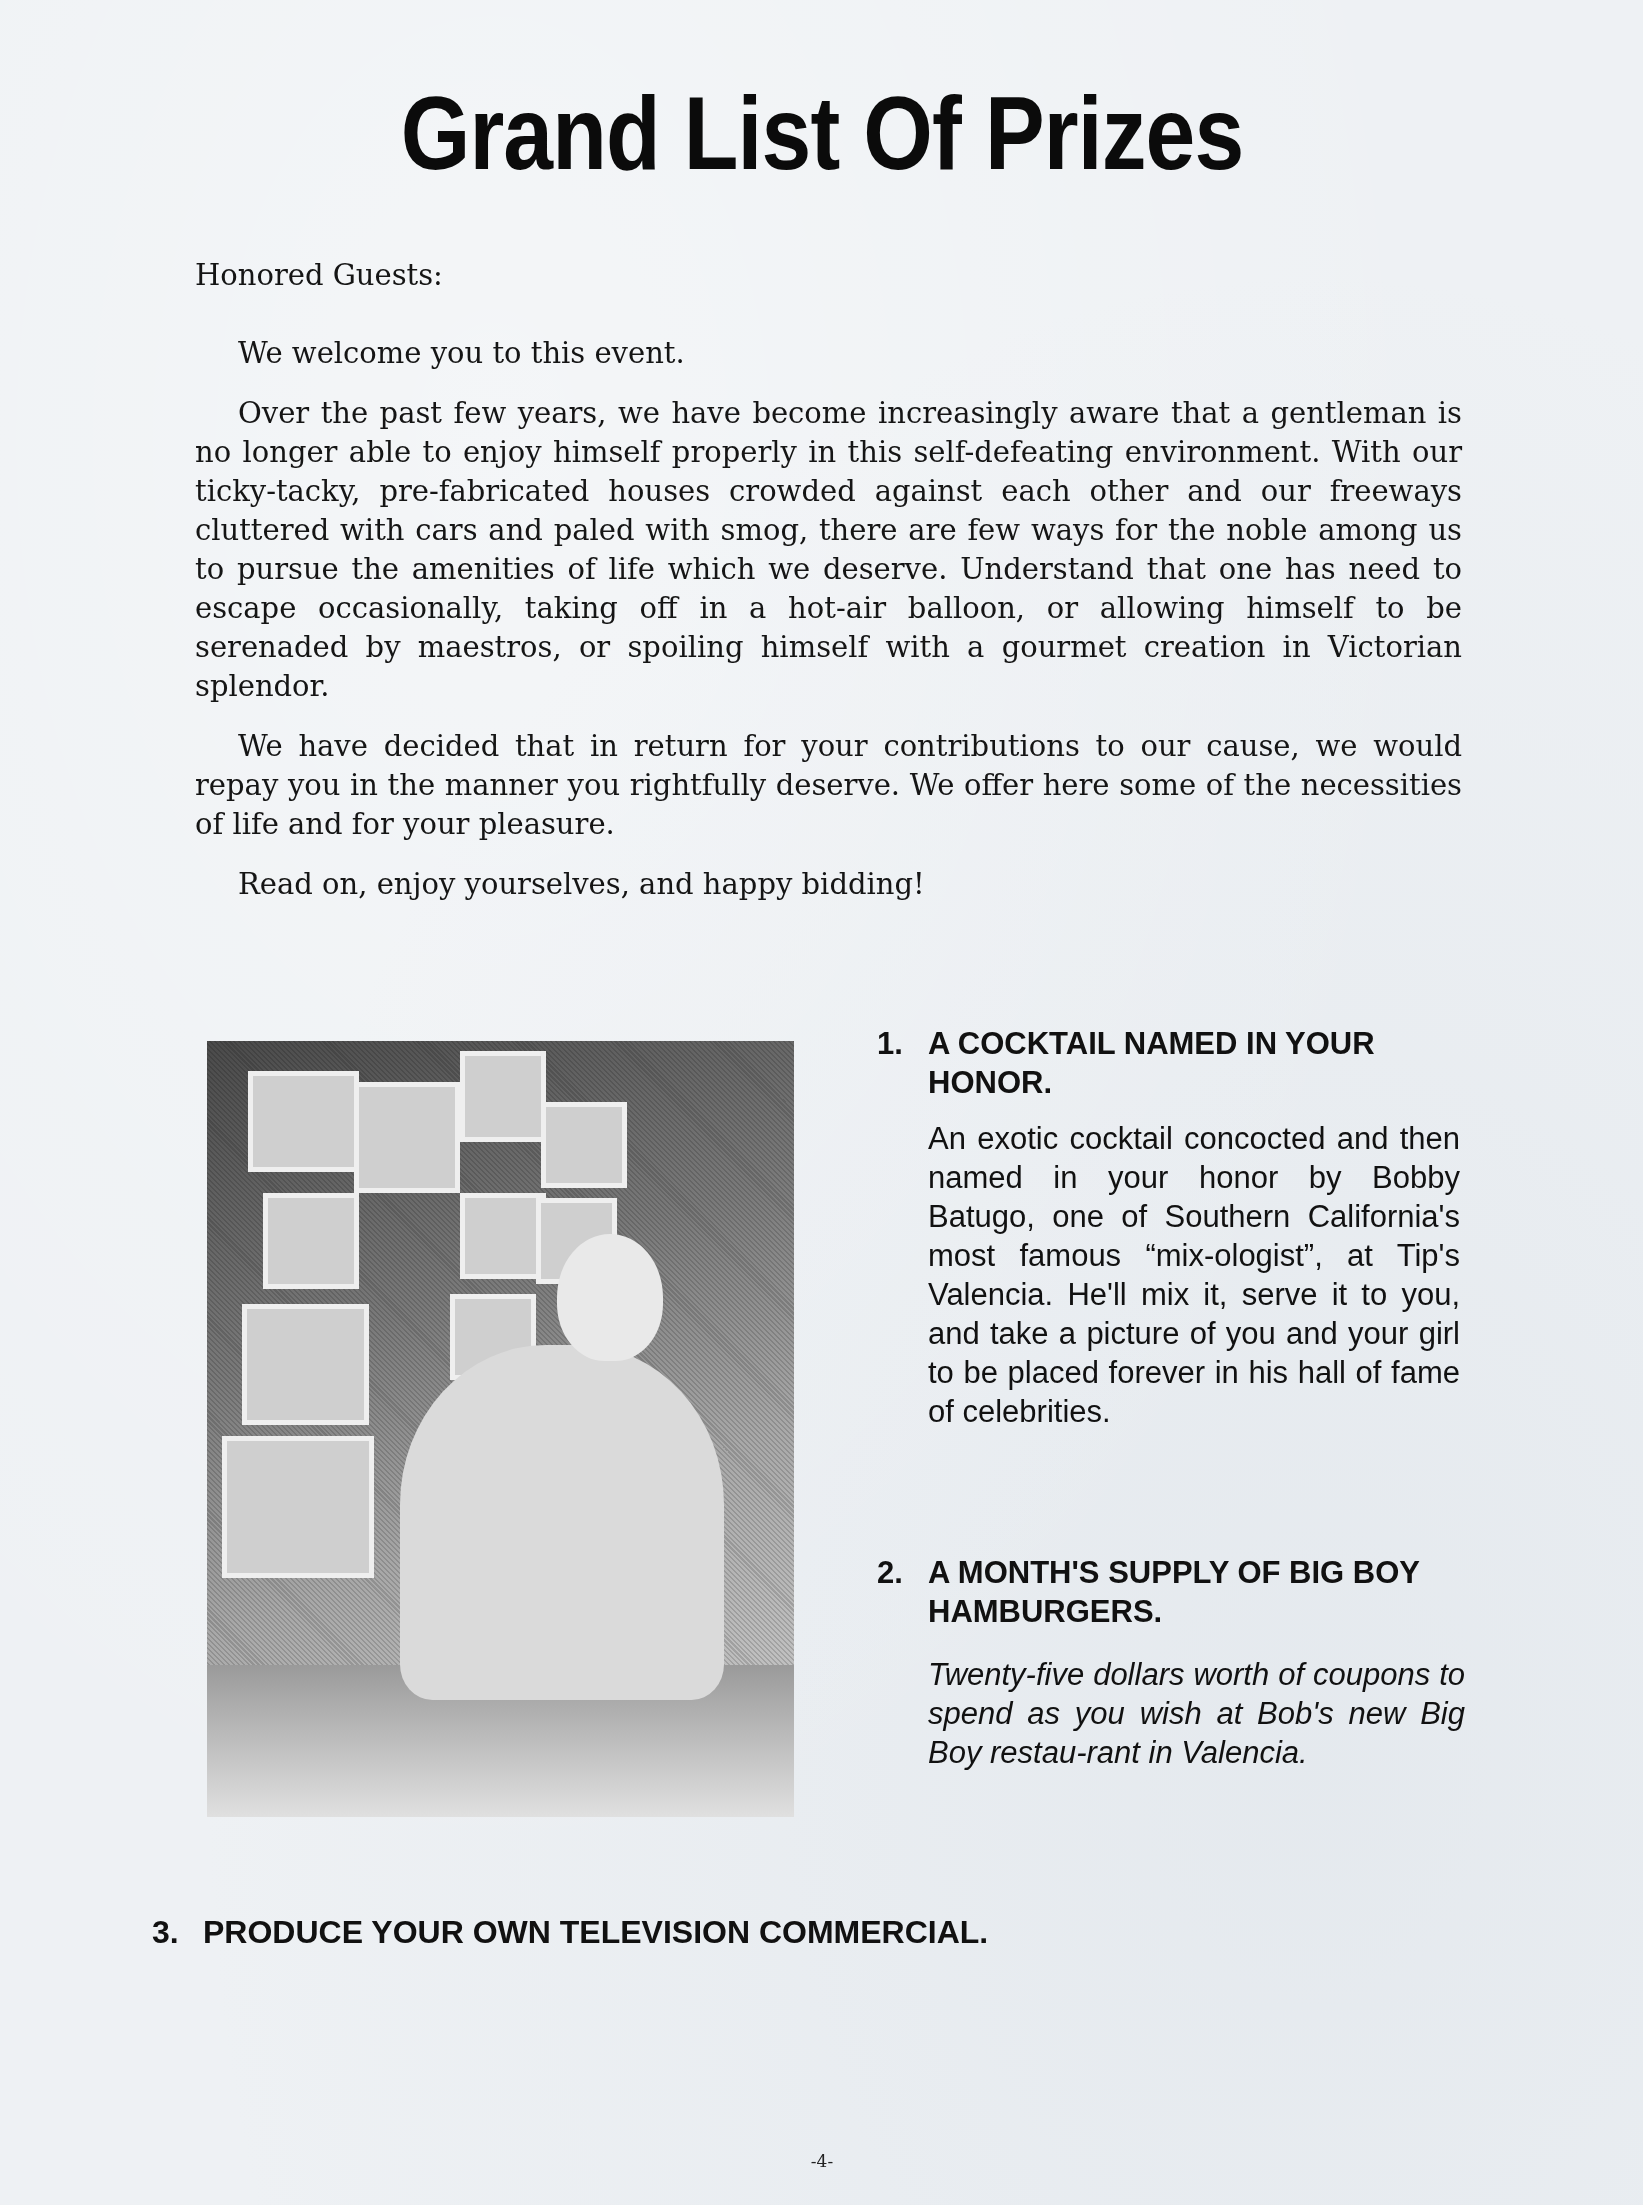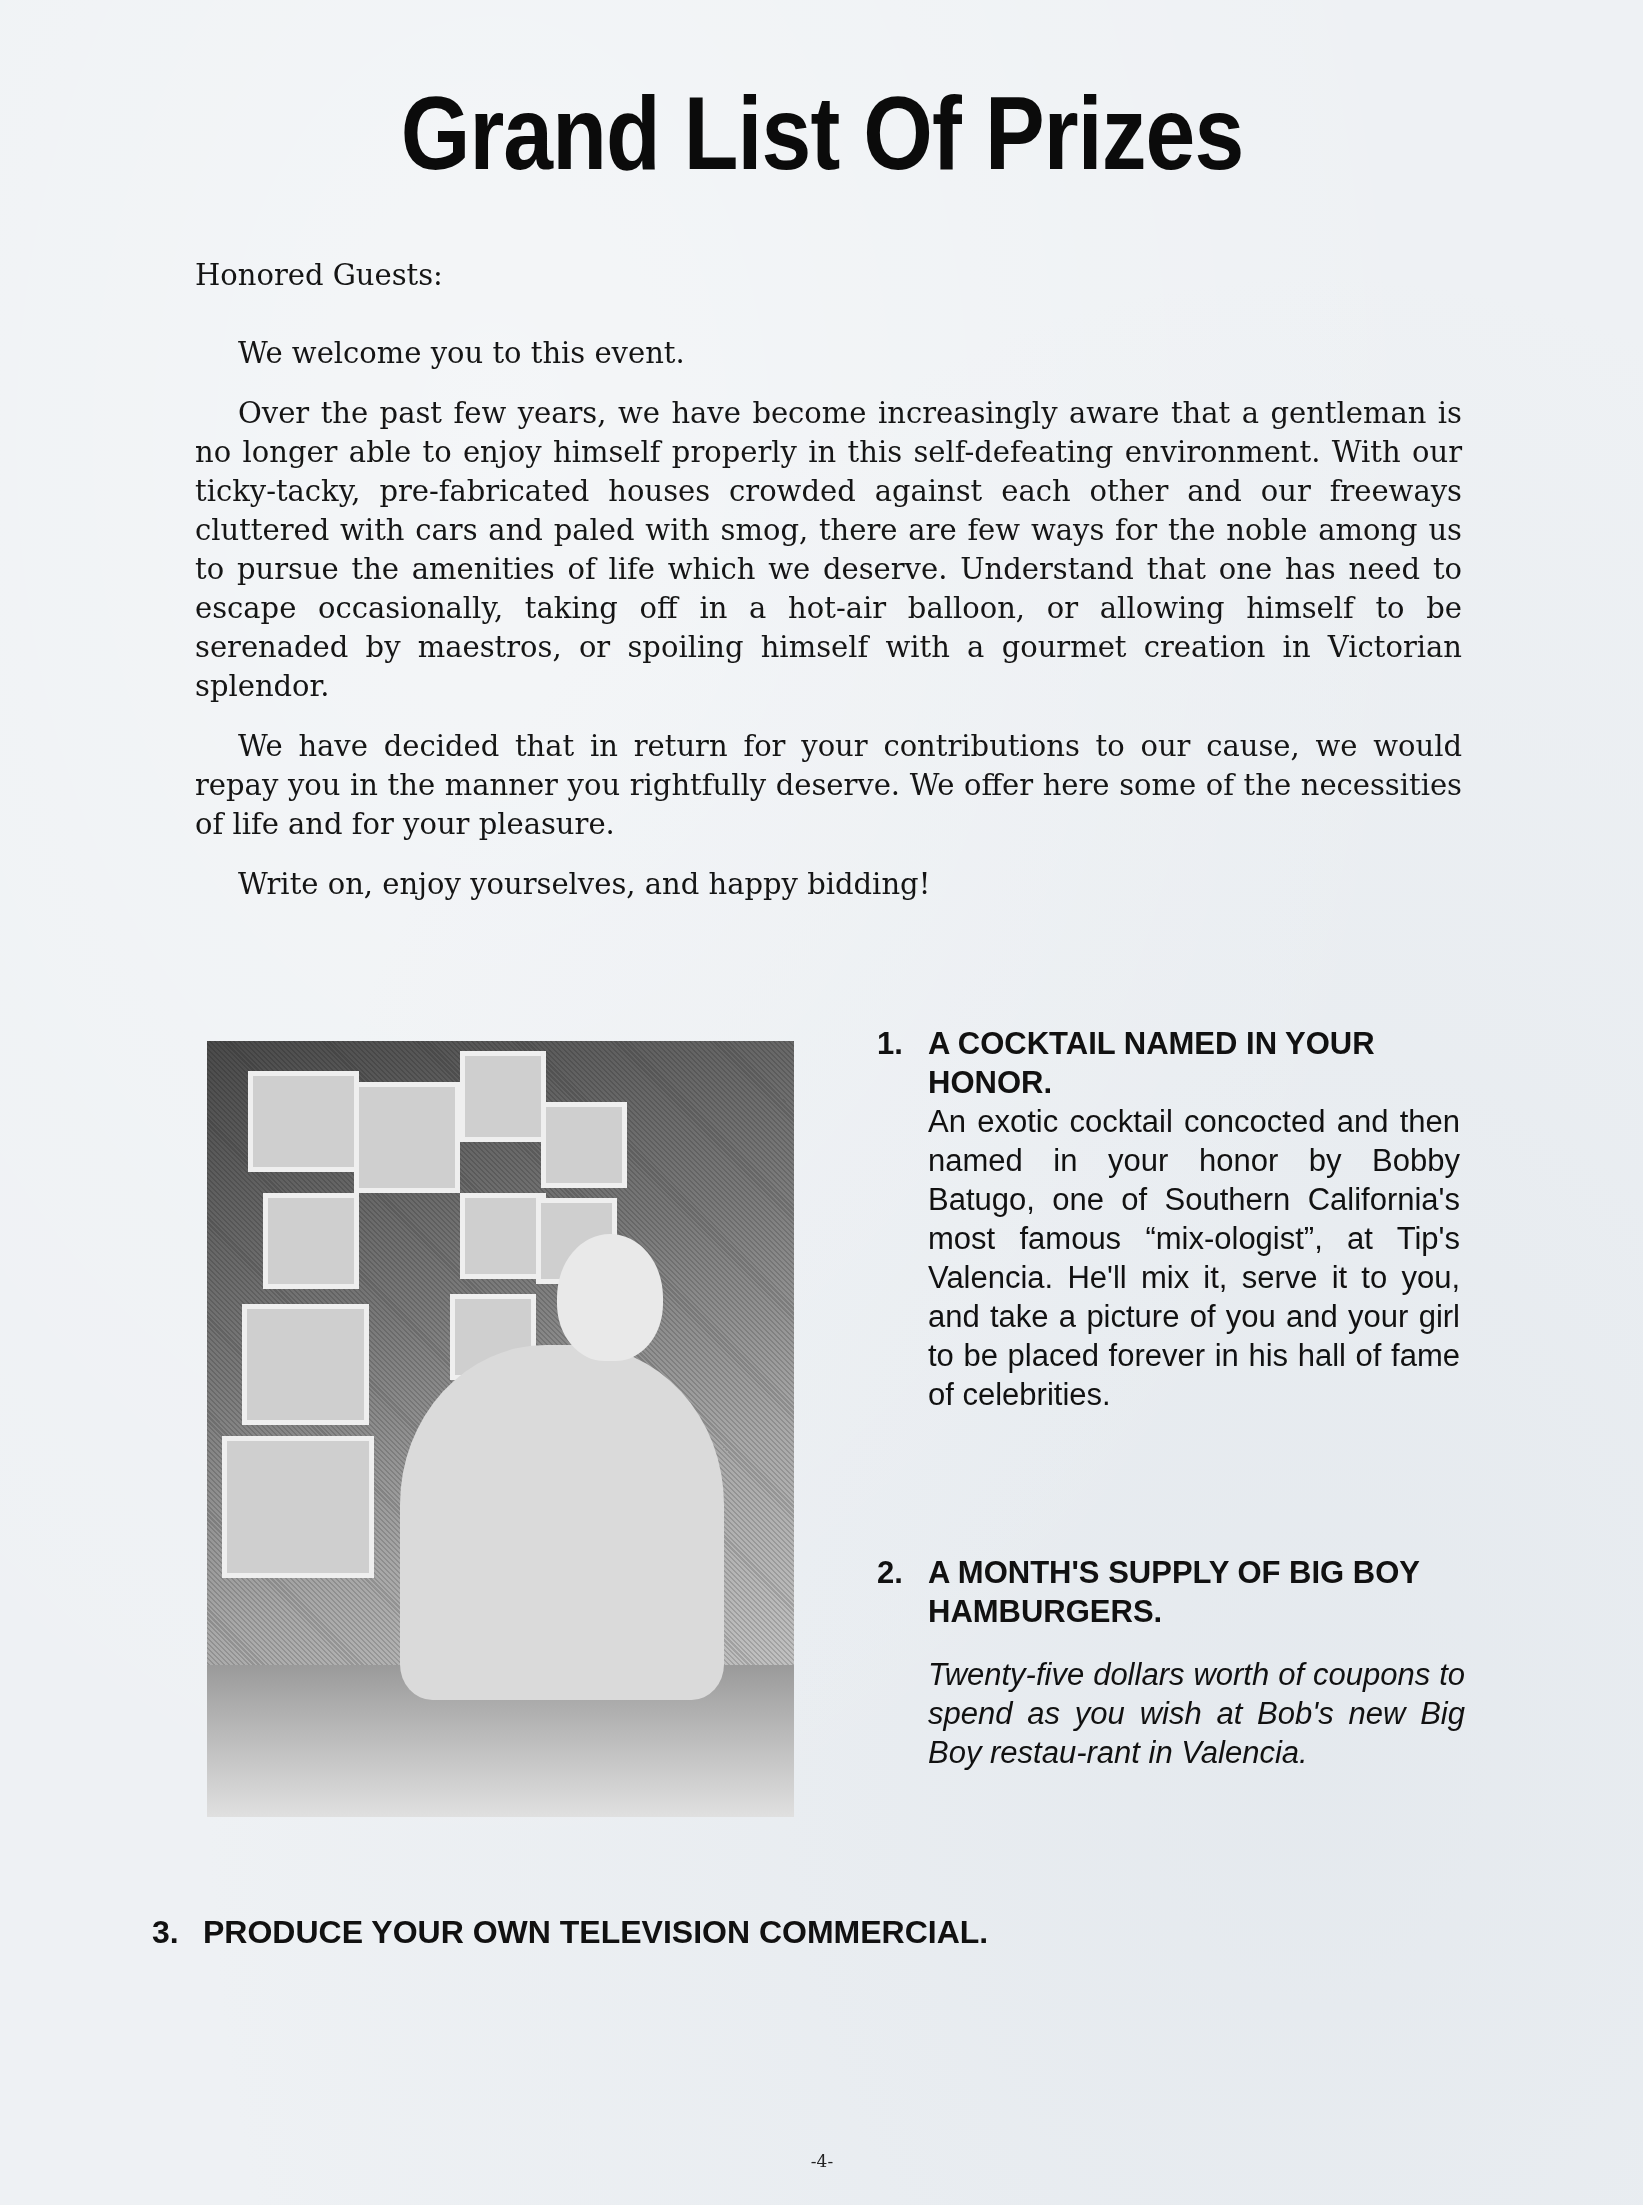--- a/index.html
+++ b/index.html
@@ -69,21 +69,21 @@
     .prize .heading {
       font-weight: bold; font-size: 31px; line-height: 39px;
       display: flex;
     }
     .prize .num { width: 51px; flex: none; }
     .prize .body {
       font-size: 31px; line-height: 39px; text-align: justify;
       margin-left: 51px;
     }
     #prize-1 { left: 877px; top: 1024px; width: 583px; }
-    #prize-1 .body { }
+    #prize-1 .body { margin-top: 17px; }
     #prize-2 { left: 877px; top: 1553px; width: 588px; }
     #prize-2 .body { margin-top: 24px; font-style: italic; }
     #prize-3 { left: 152px; top: 1913px; width: 1317px; }
     #prize-3 .heading { font-size: 32px; }
     #prize-3 .num { width: 51px; }
     #prize-3 .body { margin-left: 51px; margin-top: 25px; font-size: 30px; line-height: 38px; }
     .page-number {
       position: absolute; left: 0; right: 0; top: 2151px;
       text-align: center;
       font-family: "DejaVu Serif", serif;
@@ -96,21 +96,21 @@
 
 <div class="page">
 
   <h1 class="title">Grand List Of Prizes</h1>
 
   <div class="letter">
     <p class="salutation">Honored Guests:</p>
     <p class="indent">We welcome you to this event.</p>
     <p class="indent">Over the past few years, we have become increasingly aware that a gentleman is no longer able to enjoy himself properly in this self-defeating environment. With our ticky-tacky, pre-fabricated houses crowded against each other and our freeways cluttered with cars and paled with smog, there are few ways for the noble among us to pursue the amenities of life which we deserve. Understand that one has need to escape occasionally, taking off in a hot-air balloon, or allowing himself to be serenaded by maestros, or spoiling himself with a gourmet creation in Victorian splendor.</p>
     <p class="indent">We have decided that in return for your contributions to our cause, we would repay you in the manner you rightfully deserve. We offer here some of the necessities of life and for your pleasure.</p>
-    <p class="indent">Write on, enjoy yourselves, and happy bidding!</p>
+    <p class="indent">Read on, enjoy yourselves, and happy bidding!</p>
   </div>
 
   <div class="photo" title="Black-and-white halftone photo of a smiling bartender holding a cocktail shaker in front of a wall of framed celebrity photographs and trophies">
     <div class="frame" style="left:41px;top:30px;width:101px;height:91px;"></div>
     <div class="frame" style="left:147px;top:41px;width:96px;height:101px;"></div>
     <div class="frame" style="left:253px;top:10px;width:76px;height:81px;"></div>
     <div class="frame" style="left:334px;top:61px;width:76px;height:76px;"></div>
     <div class="frame" style="left:56px;top:152px;width:86px;height:86px;"></div>
     <div class="frame" style="left:253px;top:152px;width:76px;height:76px;"></div>
     <div class="frame" style="left:329px;top:157px;width:71px;height:76px;"></div>

